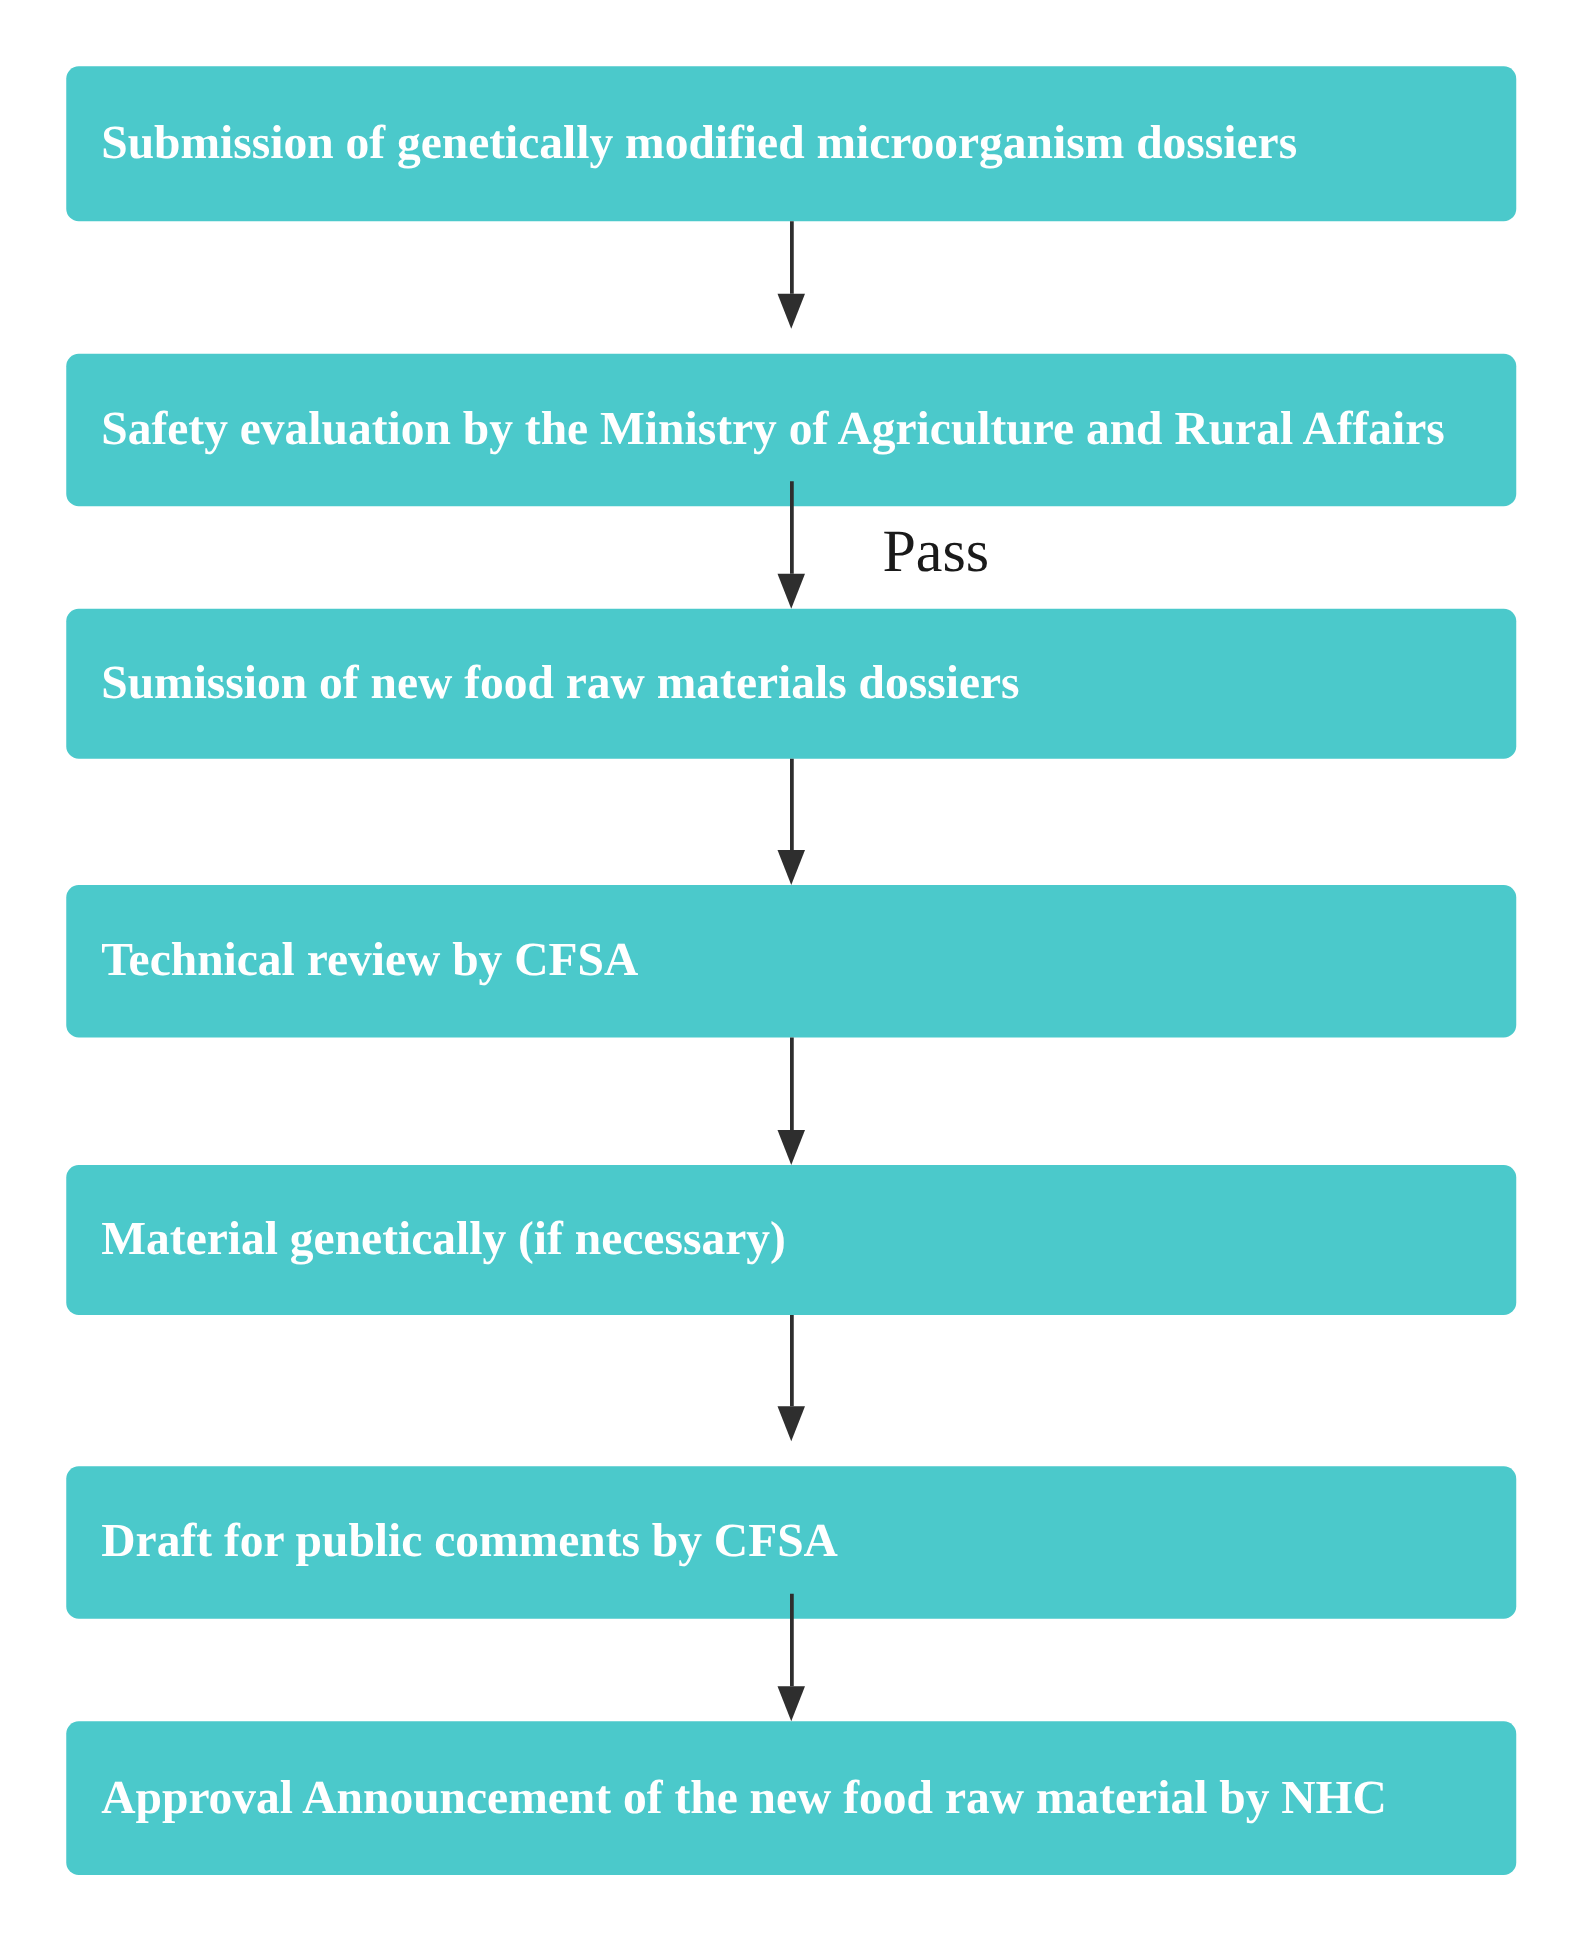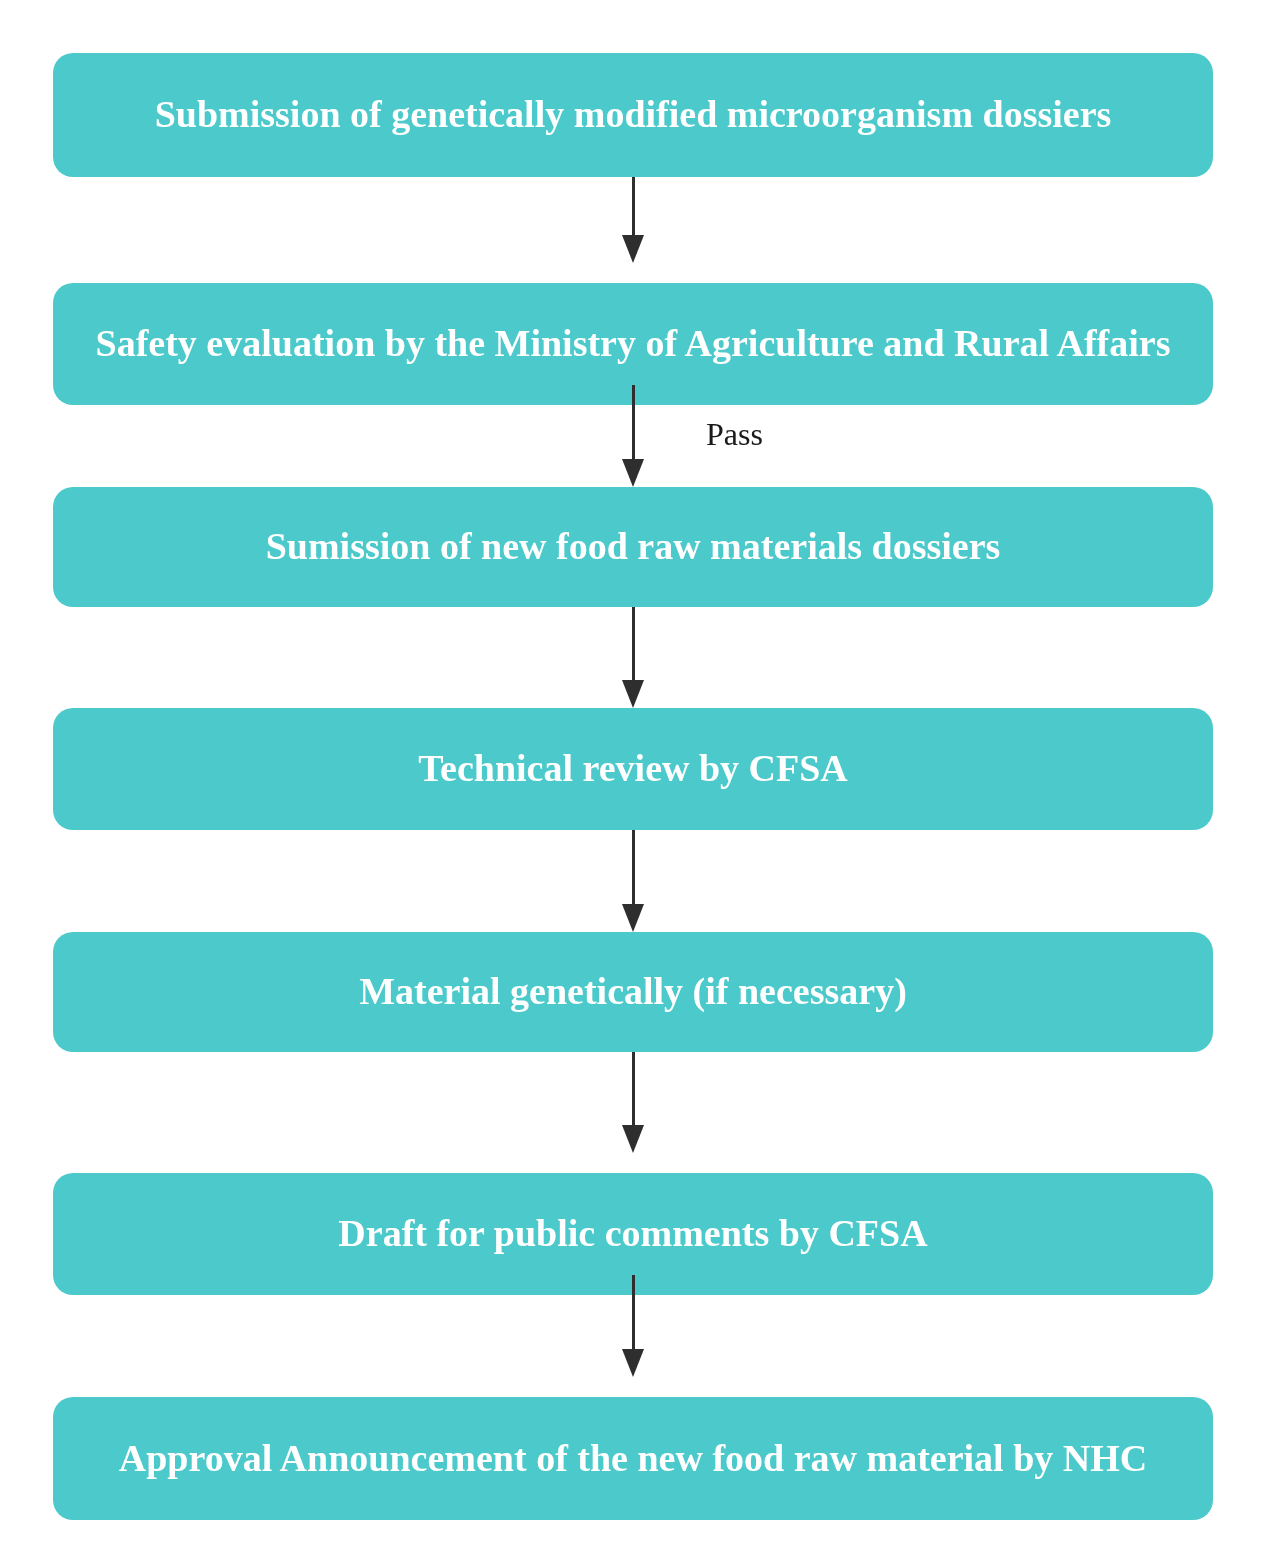--- a/index.html
+++ b/index.html
@@ -14,39 +14,38 @@
     background: #ffffff;
     font-family: "Liberation Serif", "DejaVu Serif", serif;
     overflow: hidden;
   }
   .step {
     position: absolute;
     left: 53px;
     width: 1160px;
     height: 122px;
     background: #4BC9CB;
-    border-radius: 20px;
+    border-radius: 10px;
     color: #ffffff;
     font-weight: bold;
     font-size: 38px;
     line-height: 1.42;
     display: flex;
     align-items: center;
-    justify-content: center;
     text-align: center;
     box-sizing: border-box;
     padding: 0 28px;
   }
   .step-1 { top: 53px;  height: 124px; }
   .step-2 { top: 263px; margin-top: 20px; }
   .step-3 { top: 487px; height: 120px; }
   .step-4 { top: 708px; }
   .step-5 { top: 932px; height: 120px; }
   .step-6 { top: 1153px; margin-top: 20px; }
-  .step-7 { top: 1377px; height: 123px; margin-top: 20px; }
+  .step-7 { top: 1377px; height: 123px; }
 
   .connector {
     position: absolute;
     left: 611px;
     width: 44px;
     display: flex;
     flex-direction: column;
     align-items: center;
   }
   .connector .stem {
@@ -67,21 +66,21 @@
   .conn-3 { top: 607px; height: 101px; }
   .conn-4 { top: 830px; height: 102px; }
   .conn-5 { top: 1052px; height: 101px; }
   .conn-6 { top: 1275px; height: 102px; }
 
   .pass-label {
     position: absolute;
     left: 706px;
     top: 418px;
     font-family: "Liberation Serif", "DejaVu Serif", serif;
-    font-size: 32px;
+    font-size: 48px;
     font-weight: normal;
     color: #1a1a1a;
     line-height: 1;
   }
 </style>
 </head>
 <body>
 
 <div class="canvas">
 

